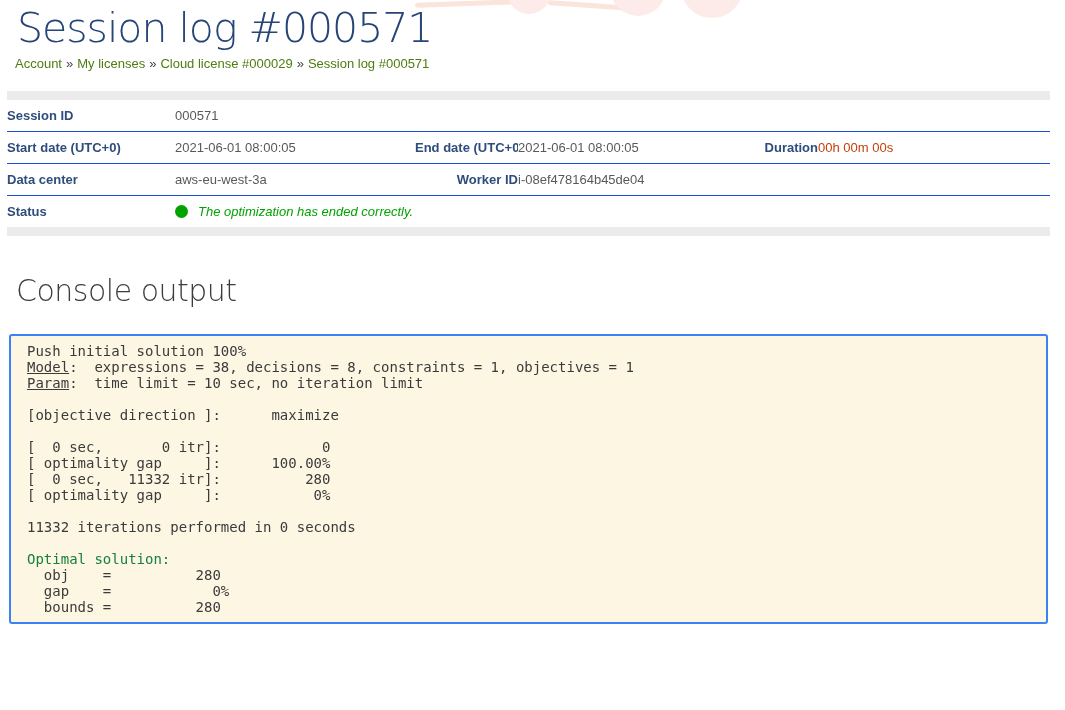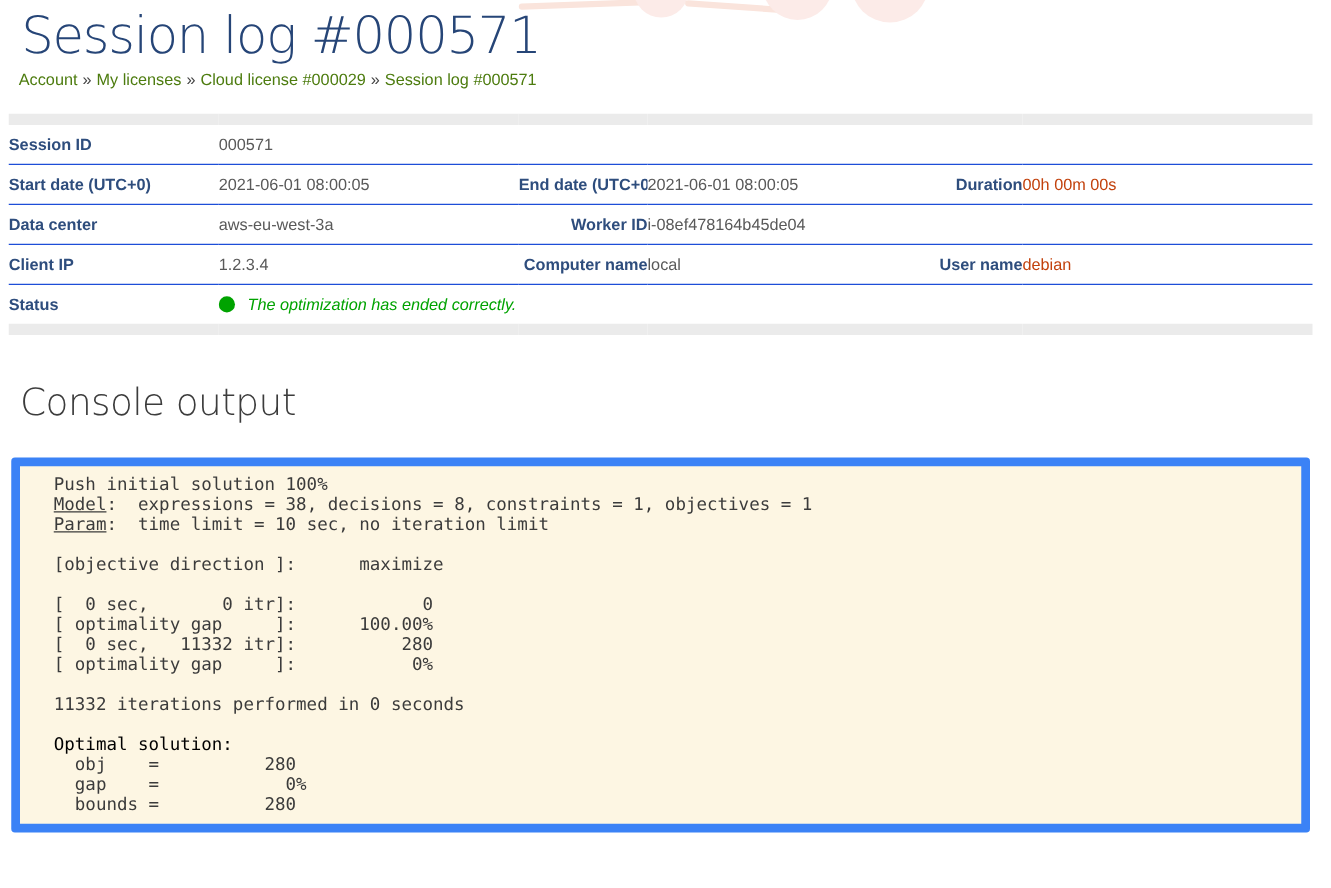--- a/index.html
+++ b/index.html
@@ -51,28 +51,28 @@
 
   
   .console-heading{
     margin:37px 0 0 16px;
     font-family:"DejaVu Sans",sans-serif;
     font-size:30px;line-height:36px;font-weight:300;letter-spacing:-0.5px;
     color:#3c3c3c;
   }
   .console-box{
     margin:25px 17px 0 9px;
-    background:#fdf6e3;border:7px solid #3b82f6;border-radius:3px;
-    padding:7px 8px 7px 27px;
+    background:#fdf6e3;border:2px solid #3b82f6;border-radius:3px;
+    padding:7px 8px 7px 16px;
     font-family:"DejaVu Sans Mono",monospace;
     font-size:14px;line-height:16px;color:#3b3b3b;
     white-space:pre;overflow:hidden;
   }
   .console-box .uline{text-decoration:underline;cursor:pointer;}
-  .console-box .teal{color:#000000;}
+  .console-box .teal{color:#15803d;}
 </style>
 </head>
 <body>
 
 <div class="decor">
   <div class="decor-line dl1"></div>
   <div class="decor-circle dc1"></div>
   <div class="decor-line dl2"></div>
   <div class="decor-circle dc2"></div>
   <div class="decor-circle dc3"></div>
@@ -112,28 +112,20 @@
   </tr>
   <tr>
     <td class="lbl">Data center</td>
     <td class="val-1">aws-eu-west-3a</td>
     <td class="lbl-r">Worker ID</td>
     <td class="val">i-08ef478164b45de04</td>
     <td class="lbl-r"></td>
     <td class="val-3"></td>
   </tr>
   <tr>
-    <td class="lbl">Client IP</td>
-    <td class="val-1">1.2.3.4</td>
-    <td class="lbl-r">Computer name</td>
-    <td class="val">local</td>
-    <td class="lbl-r">User name</td>
-    <td class="val-3">debian</td>
-  </tr>
-  <tr>
     <td class="lbl">Status</td>
     <td class="val-1" colspan="5">
       <span class="status-dot"></span><span class="status-msg">The optimization has ended correctly.</span>
     </td>
   </tr>
 </tbody>
   </table>
 
 <h2 class="console-heading">Console output</h2>
 

